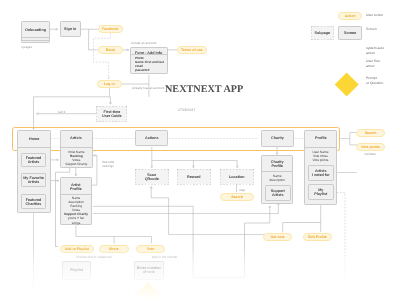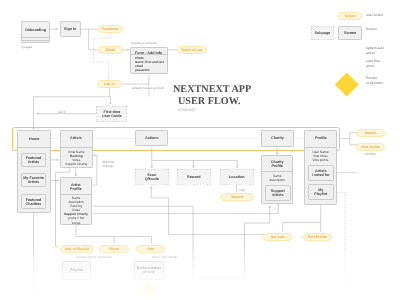--- a/index.html
+++ b/index.html
@@ -136,22 +136,21 @@
   <div class="pill" style="left:97.2px;top:80.2px;width:24.6px;height:7.6px;">Log in</div>
   <div class="cap" style="left:131.5px;top:85.5px;">Already has an account</div>
 
   <div class="cap" style="left:58px;top:109.5px;">Got it</div>
 
   <div class="node subpage" style="left:96px;top:105.5px;width:30.8px;height:15.7px;">
     <span>First-time
 User Guide</span>
   </div>
 
-  <div class="title" style="left:173px;top:84.4px;">NEXTNEXT APP</div>
-  <div class="title" style="left:177.6px;top:95.8px;">USER FLOW.</div>
+  <div class="title" style="left:165px;top:84.4px;">NEXTNEXT APP</div>
   <div class="date" style="left:178px;top:108.4px;">07/28/2017</div>
 
   <div class="pill" style="left:337.5px;top:12.1px;width:24.3px;height:7.6px;">Action</div>
   <div class="lgd" style="left:366.3px;top:13.3px;">User Action</div>
 
   <div class="node subpage" style="left:311.1px;top:26.1px;width:22.5px;height:13.9px;">Subpage</div>
   <div class="node screen" style="left:337.5px;top:26.1px;width:24.3px;height:13.9px;">Screen</div>
   <div class="lgd" style="left:366.3px;top:27.2px;">Screen</div>
 
   <div class="lgd" style="left:366.3px;top:45.8px;">system auto

